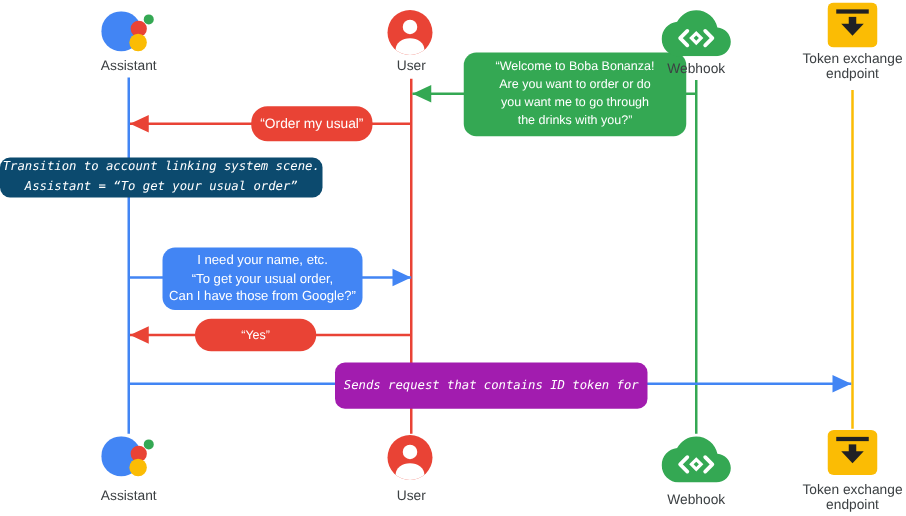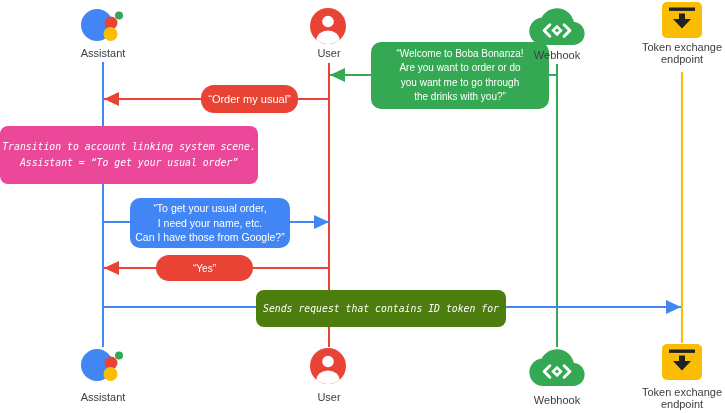--- a/index.html
+++ b/index.html
@@ -29,24 +29,24 @@
   .ah-ask{left:314px;top:215px;border-left-color:#4285F4;}
   .ah-yes{left:104px;top:261px;border-right-color:#E94335;}
   .ah-send{left:666px;top:300px;border-left-color:#4285F4;}
   
   .box{
     position:absolute;color:#fff;display:flex;flex-direction:column;
     justify-content:center;align-items:center;text-align:center;z-index:4;
   }
   .box-welcome{left:371px;top:42px;width:178px;height:67px;border-radius:10px;background:#34A853;font-size:10px;line-height:1.45;justify-content:center;}
   .box-order{left:169px;top:85px;width:97px;height:28px;border-radius:13px;background:#E94335;font-size:11px;margin-left:32px;}
-  .box-transition{left:0px;top:126px;width:258px;height:58px;border-radius:8px;background:#ec4899;font-size:9.8px;line-height:1.65;}
+  .box-transition{left:0px;top:126px;width:258px;height:32px;border-radius:8px;background:#0c4a6e;font-size:9.8px;line-height:1.65;}
   .box-ask{left:130px;top:198px;width:160px;height:50px;border-radius:10px;background:#4285F4;font-size:10.5px;line-height:1.42;}
   .box-yes{left:156px;top:255px;width:97px;height:26px;border-radius:13px;background:#E94335;font-size:10px;text-align:right;}
-  .box-send{left:256px;top:290px;width:250px;height:37px;border-radius:8px;background:#4d7c0f;font-size:9.8px;line-height:1.55;gap:21px;}
+  .box-send{left:268px;top:290px;width:250px;height:37px;border-radius:8px;background:#a21caf;font-size:9.8px;line-height:1.55;gap:21px;}
   .mono{font-family:"DejaVu Sans Mono",monospace;font-style:italic;}
   
   .actor-icon{position:absolute;z-index:5;}
   .actor-label{
     position:absolute;z-index:5;font-size:11px;color:#3C4043;
     text-align:center;line-height:12px;
   }
   .lbl-c{transform:translateX(-50%);}
 </style>
 </head>
@@ -81,22 +81,22 @@
   <div class="box box-order">
     <div>“Order my usual”</div>
   </div>
 
   <div class="box box-transition mono">
     <div>Transition to account linking system scene.</div>
     <div>Assistant = “To get your usual order”</div>
   </div>
 
   <div class="box box-ask">
+    <div>I need your name, etc.</div>
     <div>“To get your usual order,</div>
-    <div>I need your name, etc.</div>
     <div>Can I have those from Google?”</div>
   </div>
 
   <div class="box box-yes">
     <div>“Yes”</div>
   </div>
 
   <div class="box box-send mono">
     <div>Sends request that contains ID token for</div>
   </div>

